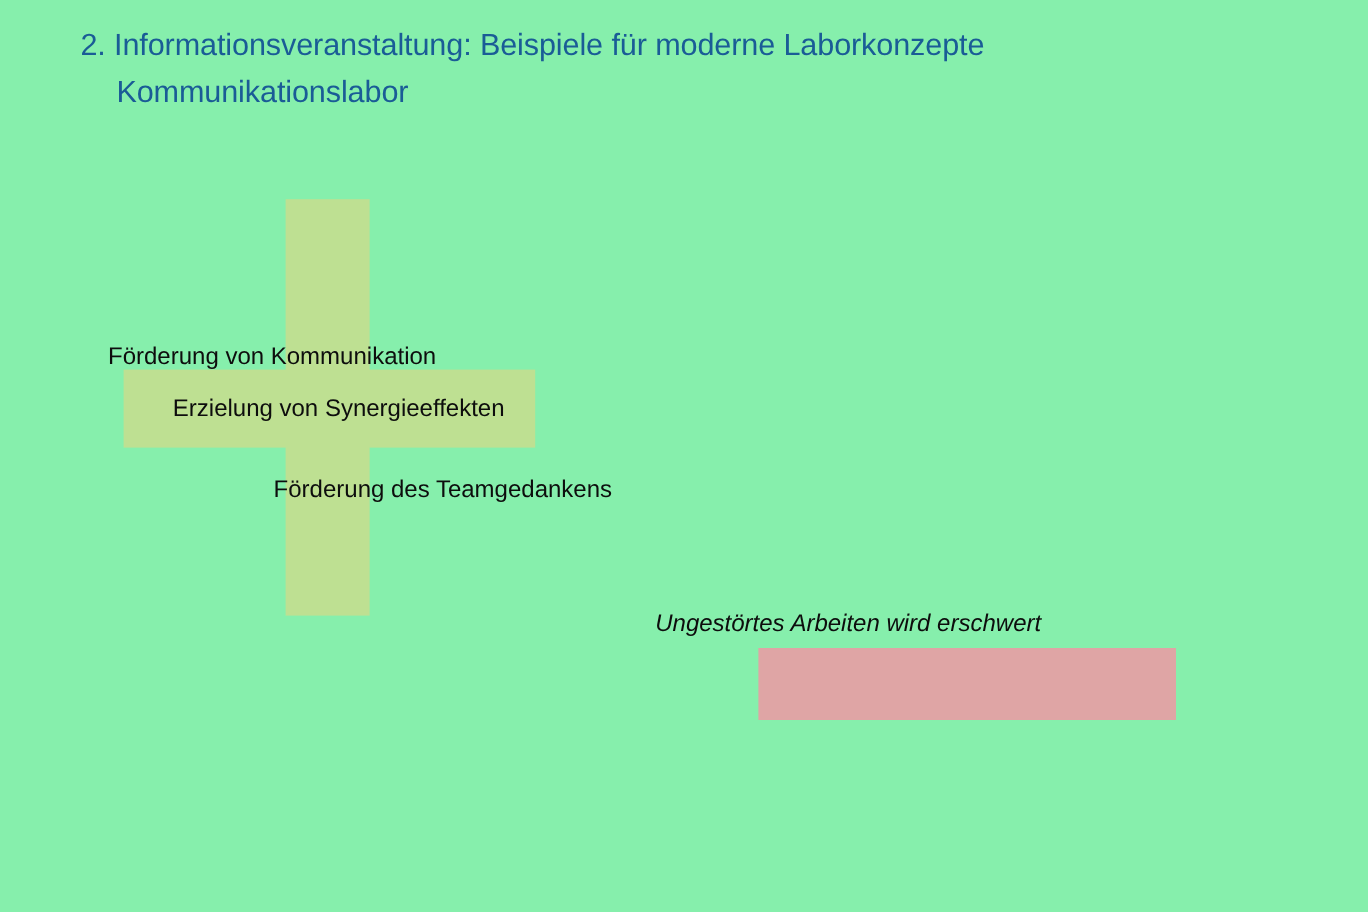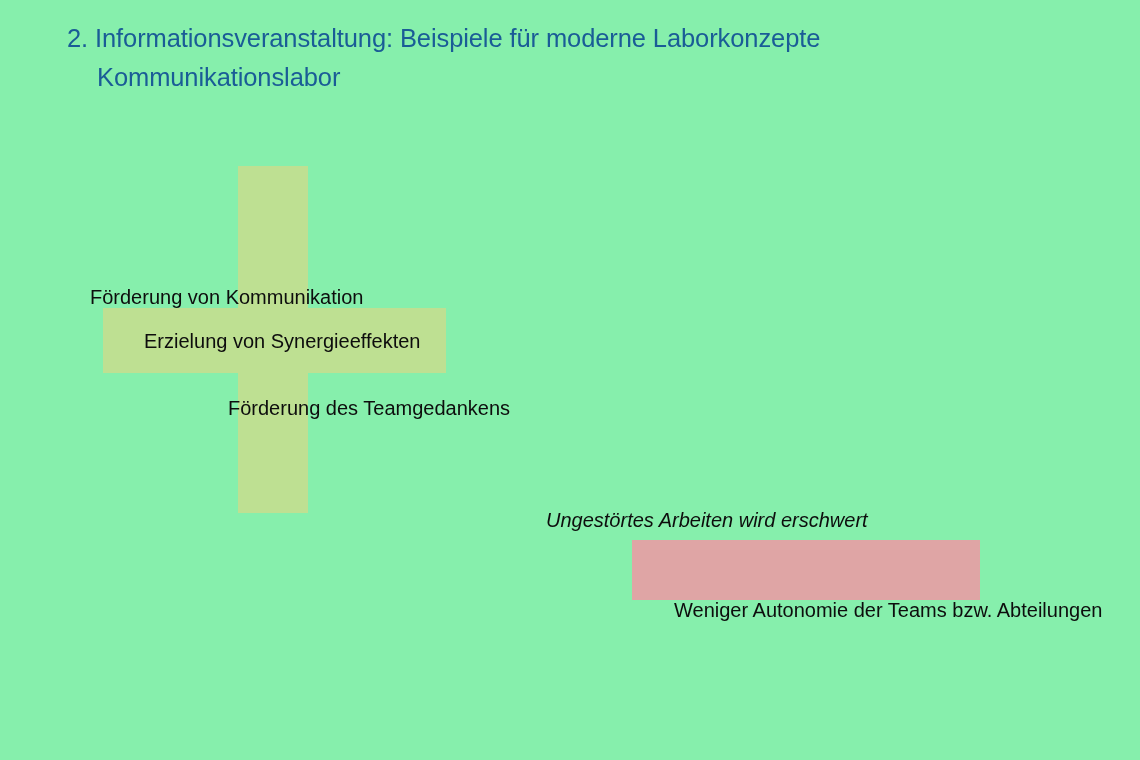--- a/index.html
+++ b/index.html
@@ -114,15 +114,14 @@
     <div class="plus-horizontal"></div>
   </div>
 
   <div class="minus-rect"></div>
 
   <div class="caption cap-pos-1">Förderung von Kommunikation</div>
   <div class="caption cap-pos-2">Erzielung von Synergieeffekten</div>
   <div class="caption cap-pos-3">Förderung des Teamgedankens</div>
 
   <div class="caption cap-neg-1">Ungestörtes Arbeiten wird erschwert</div>
-  <div class="caption cap-neg-3">Weniger Autonomie der Teams bzw. Abteilungen</div>
 
 </div>
 
 </body></html>

